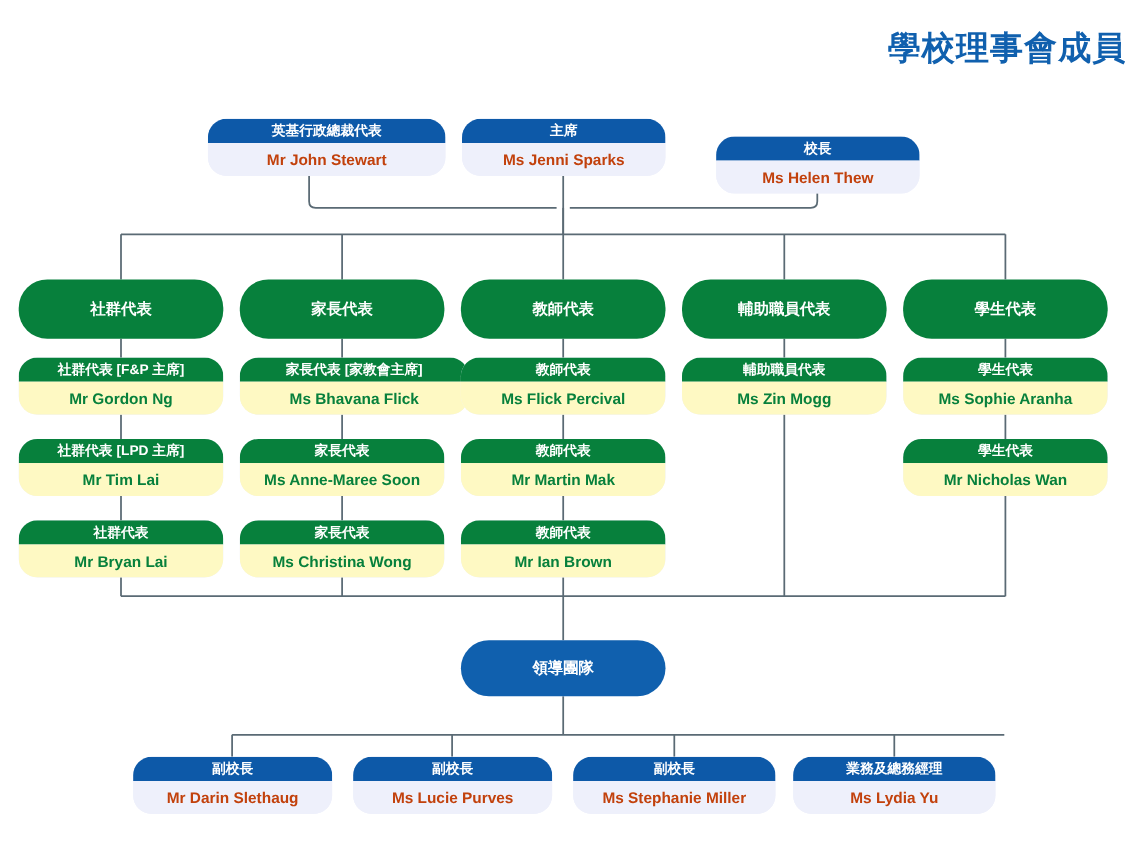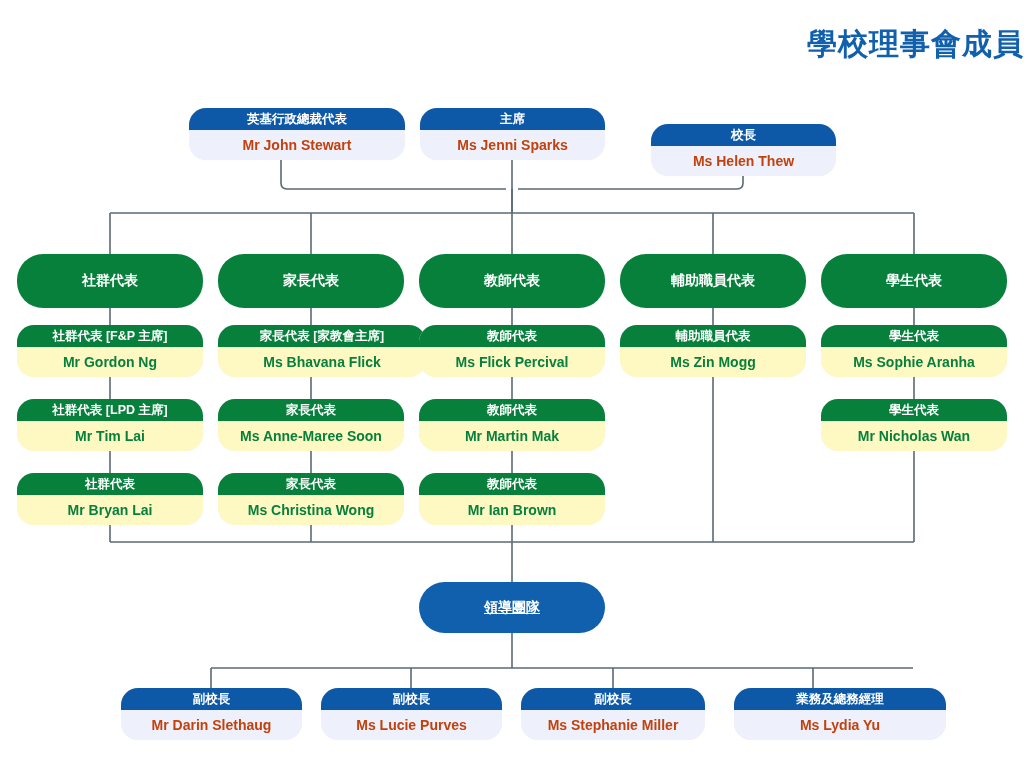--- a/index.html
+++ b/index.html
@@ -71,21 +71,21 @@
     border-radius: 26px;
     display: flex;
     align-items: center;
     justify-content: center;
     color: #ffffff;
     font-size: 14px;
     font-weight: bold;
     z-index: 2;
   }
   .pill.green { background: #07803c; }
-  .pill.blue  { background: #1060ae; text-decoration: underline; }
+  .pill.blue  { background: #1060ae; }
 </style>
 </head>
 <body>
 
 <div id="chart">
 
   <svg id="connectors" viewBox="0 0 1024 768" xmlns="http://www.w3.org/2000/svg">
     <g fill="none" stroke="#5a6a74" stroke-width="1.6">
 
       <path d="M281,160 L281,183 Q281,189 287,189 L506,189"></path>
@@ -217,18 +217,18 @@
     <div class="bd">Mr Darin Slethaug</div>
   </div>
   <div class="card blue" style="left:321px; top:688px; width:181px;">
     <div class="hd">副校長</div>
     <div class="bd">Ms Lucie Purves</div>
   </div>
   <div class="card blue" style="left:521px; top:688px; width:184px;">
     <div class="hd">副校長</div>
     <div class="bd">Ms Stephanie Miller</div>
   </div>
-  <div class="card blue" style="left:721px; top:688px; width:212px;margin-left:13px;">
+  <div class="card blue" style="left:721px; top:688px; width:184px;">
     <div class="hd">業務及總務經理</div>
     <div class="bd">Ms Lydia Yu</div>
   </div>
 
 </div>
 
 </body></html>

